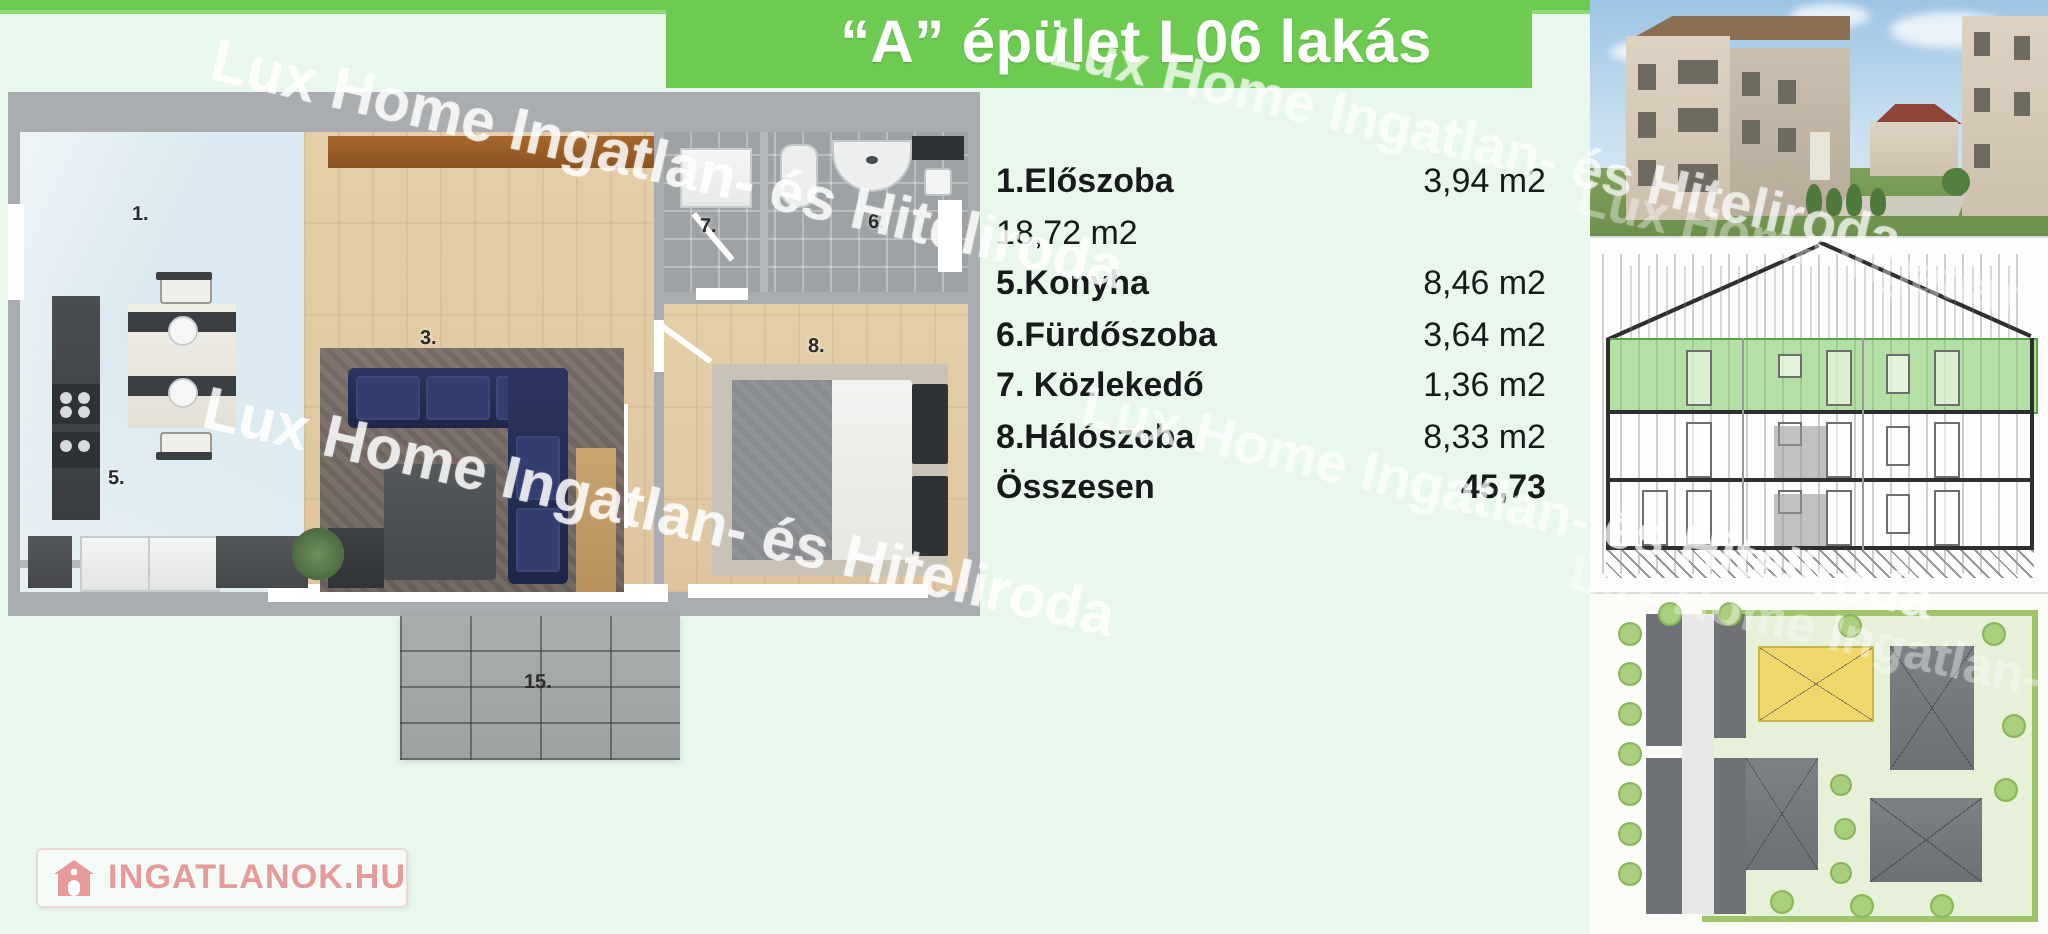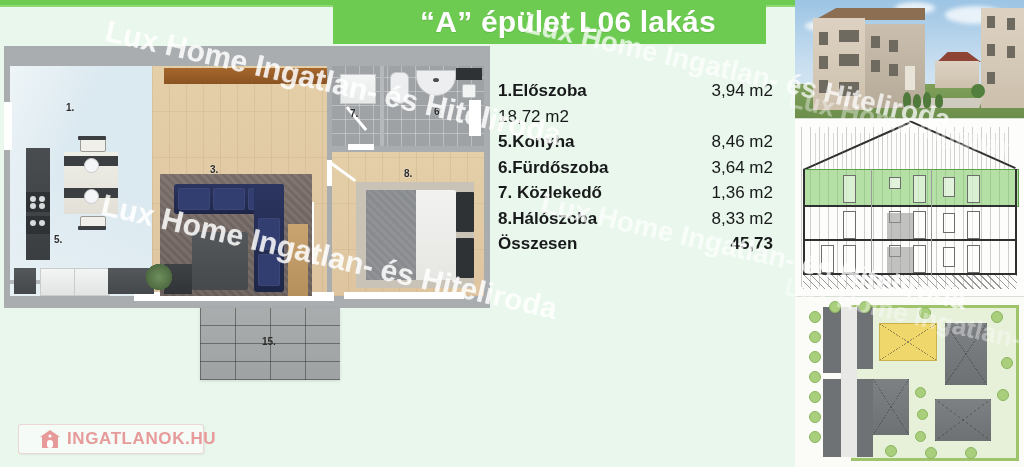--- a/index.html
+++ b/index.html
@@ -151,21 +151,21 @@
 
   
   .wm{position:absolute;color:rgba(255,255,255,.78);font-weight:600;
     white-space:nowrap;pointer-events:none;
     text-shadow:0 0 1px rgba(255,255,255,.35);}
   .wm-dark{color:rgba(255,255,255,.62);}
 
   
   .logo{position:absolute;left:18px;top:424px;width:186px;height:30px;
     background:rgba(255,255,255,.55);border:1px solid rgba(214,150,150,.35);
-    border-radius:3px;display:flex;align-items:center;gap:6px;padding:0 20px;
+    border-radius:3px;display:flex;align-items:center;gap:6px;padding:0 7px;
     box-sizing:border-box;box-shadow:1px 1px 2px rgba(0,0,0,.06);}
   .logo-house{width:22px;height:20px;position:relative;flex:0 0 auto;}
   .logo-text{font-size:17px;font-weight:bold;color:#e79a9a;letter-spacing:.6px;}
 </style>
 </head>
 <body>
 
 <div id="stage">
 
   <div class="top-rule"></div>

